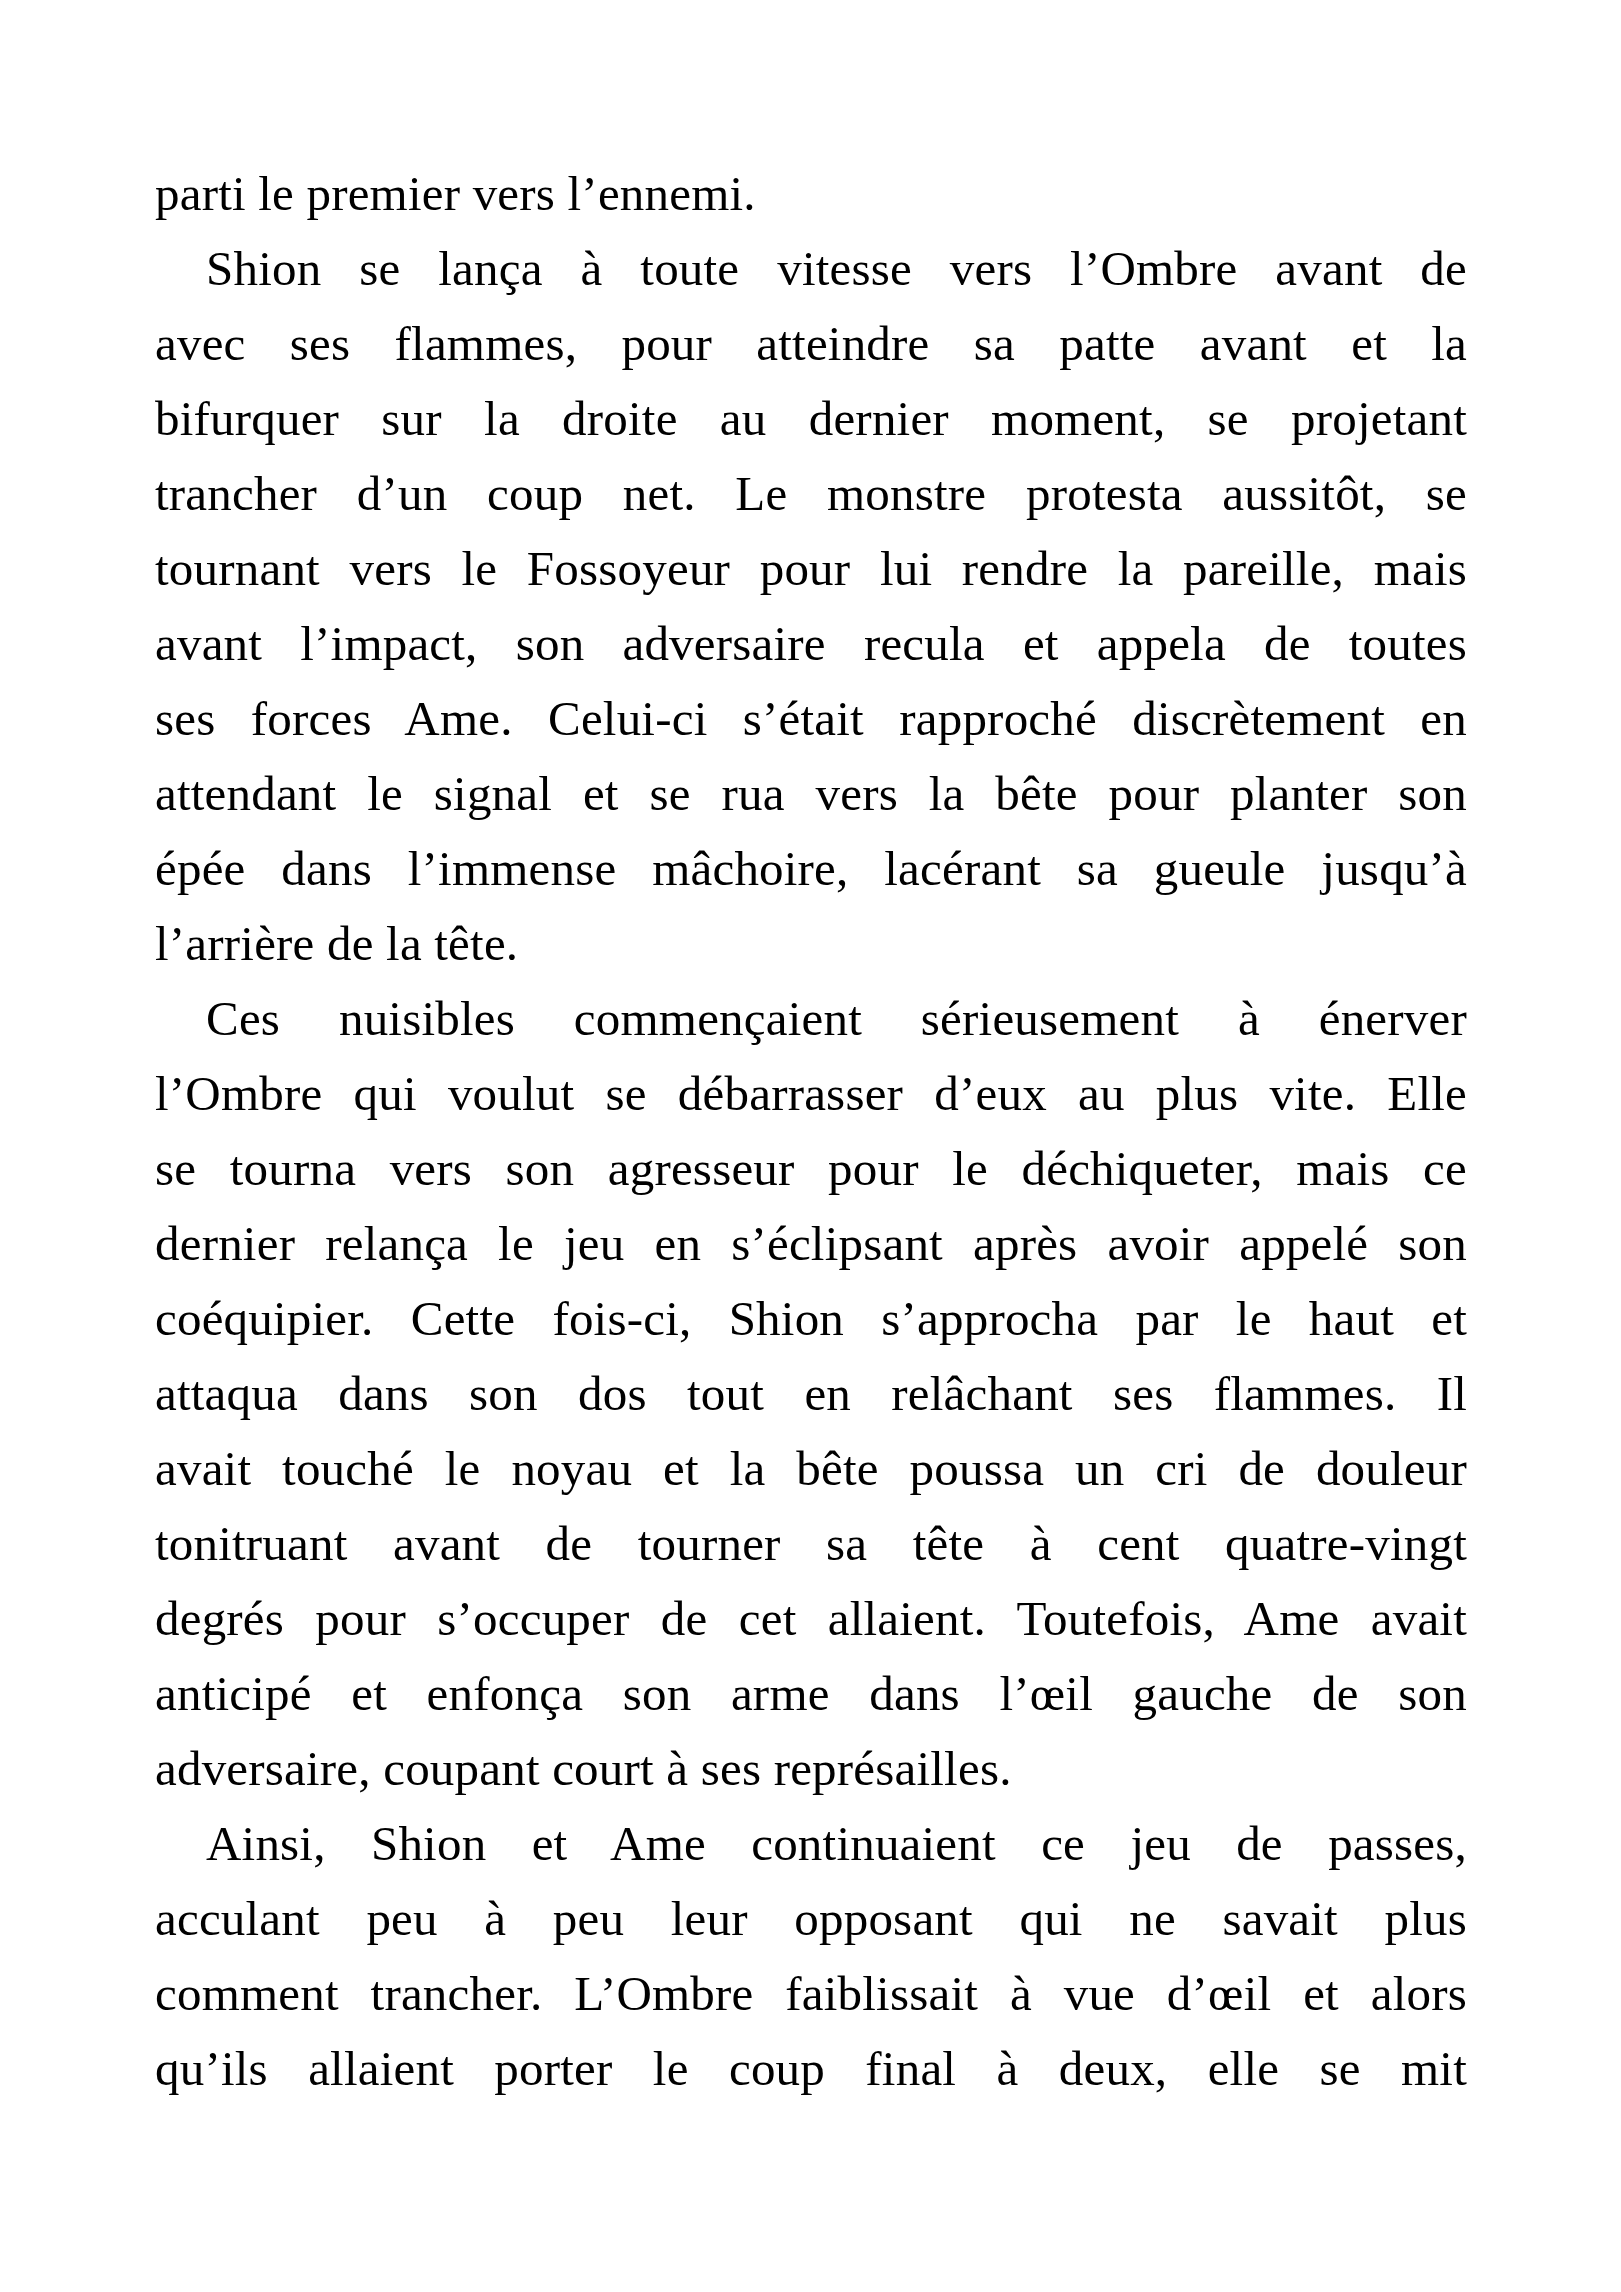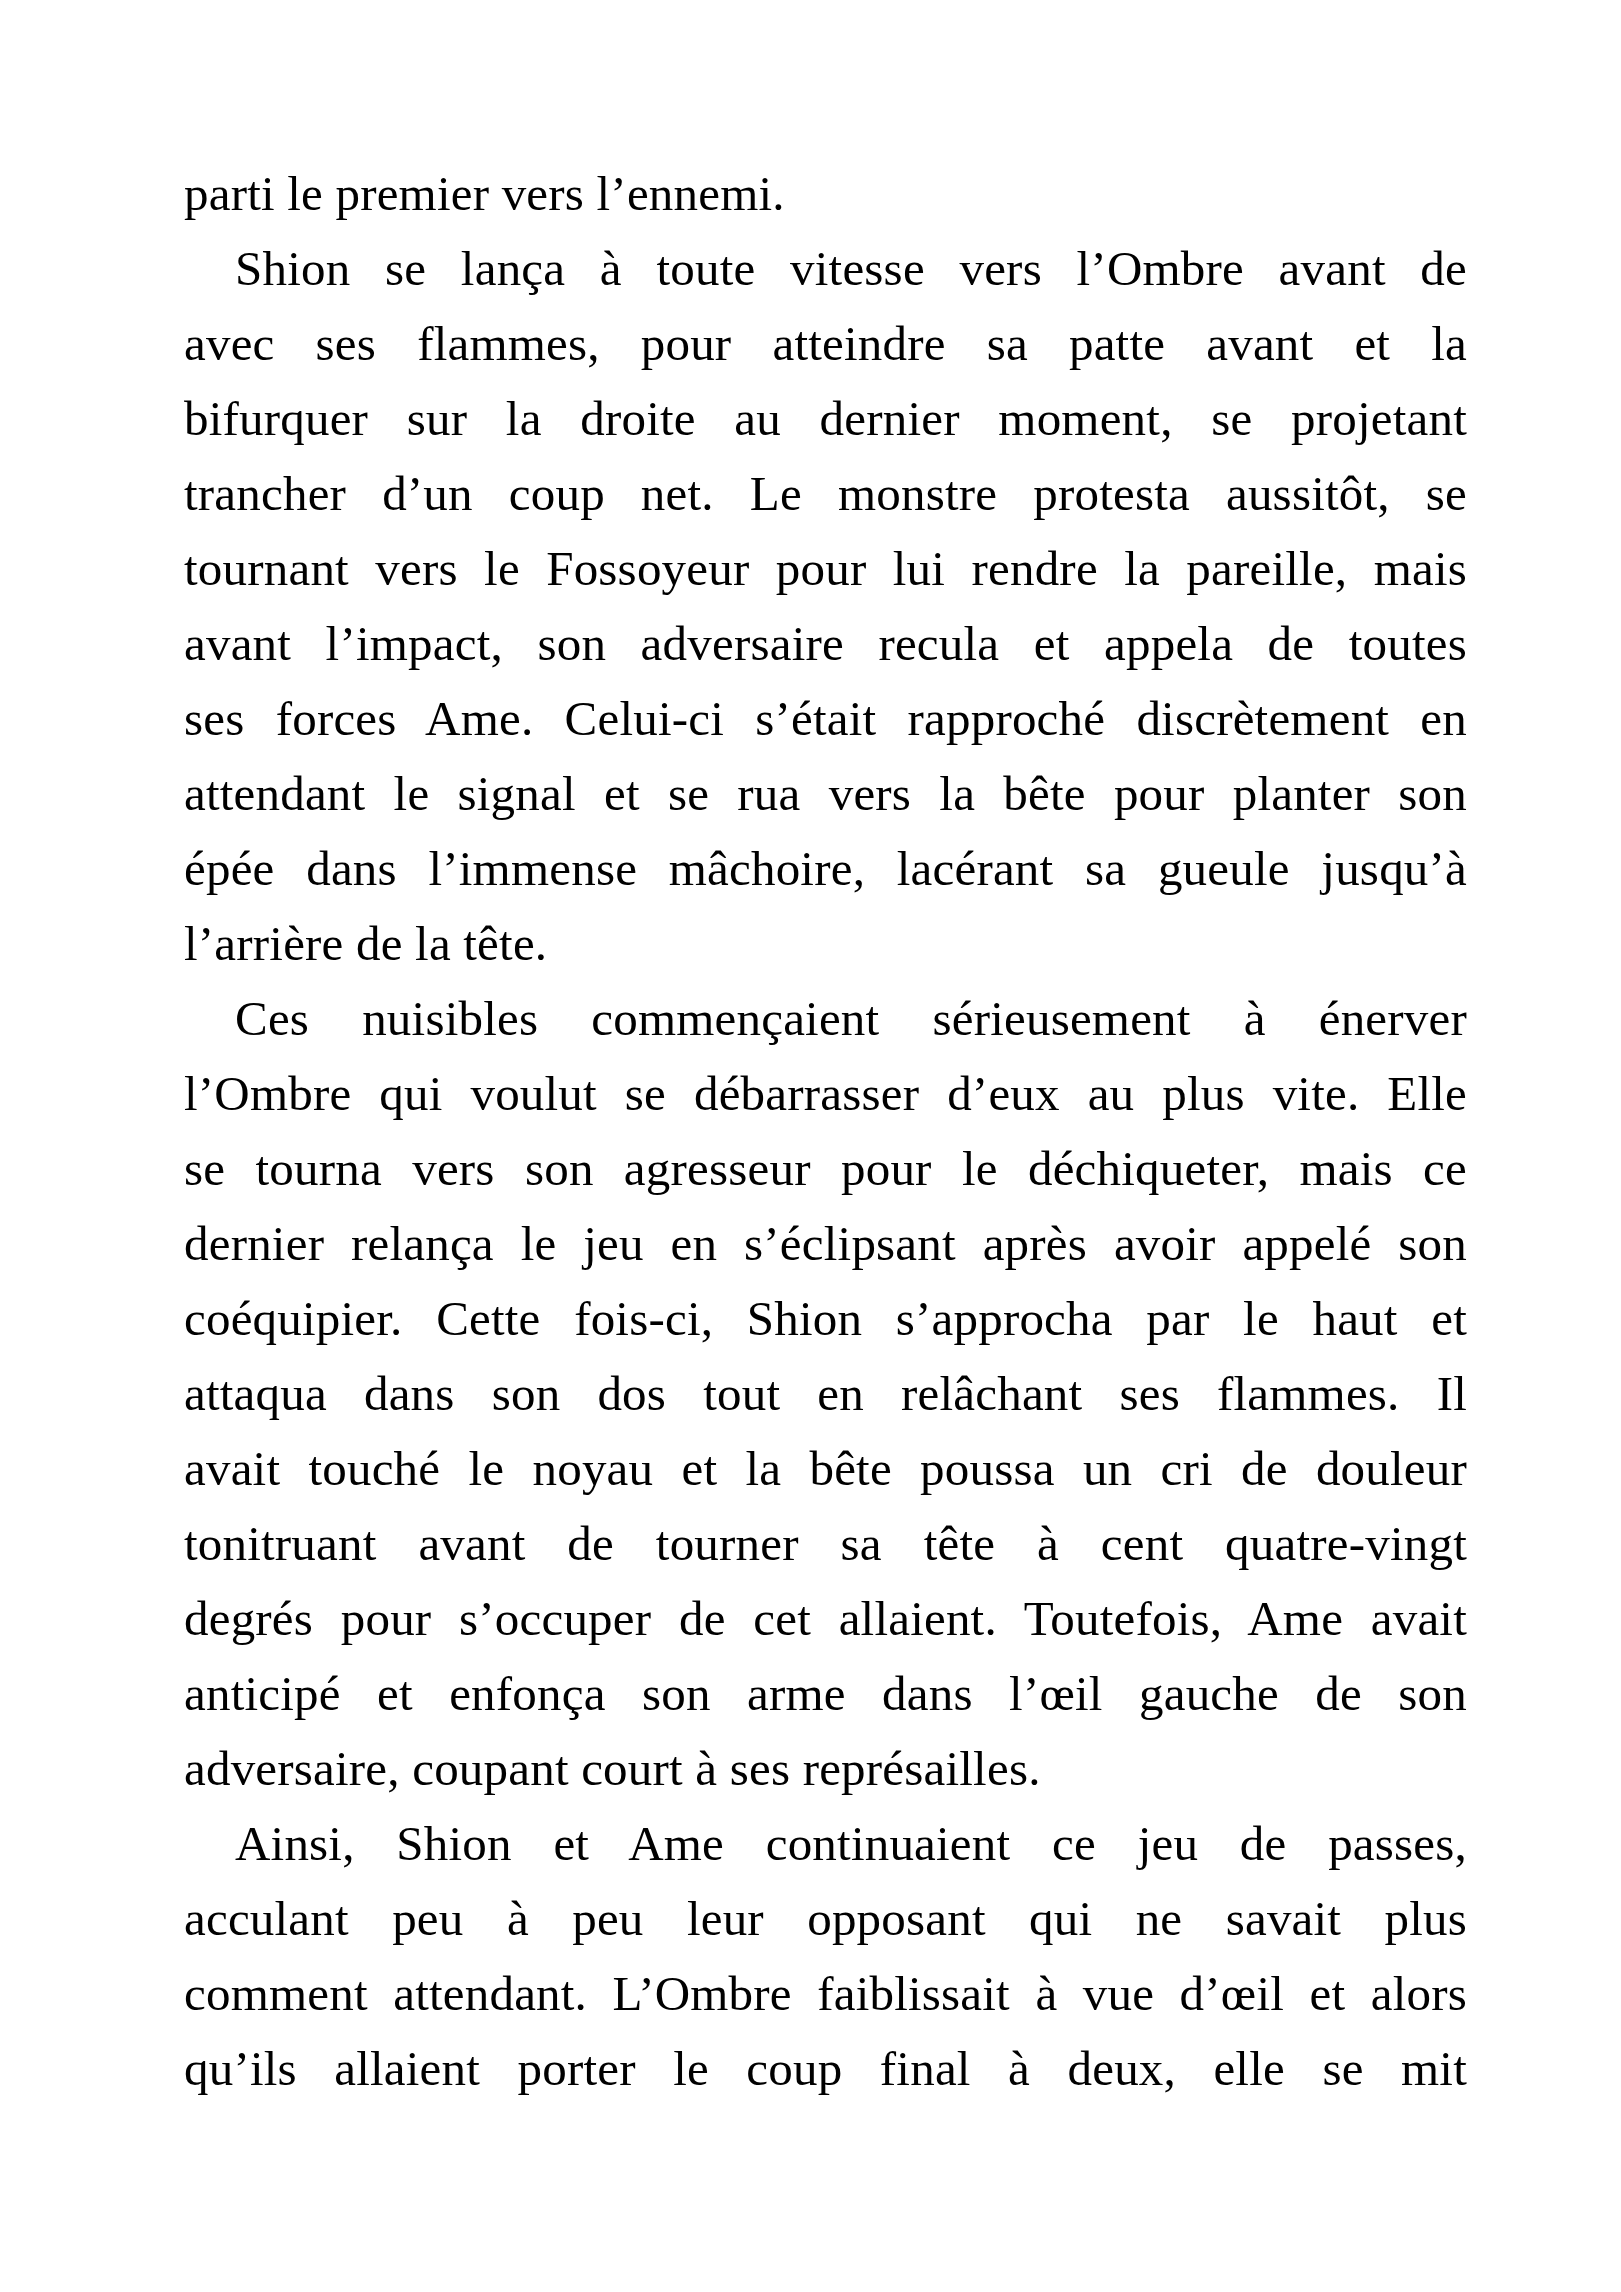--- a/index.html
+++ b/index.html
@@ -26,21 +26,20 @@
     line-height: 75px;
     letter-spacing: 0.2px;
   }
   .paragraph {
     margin: 0;
     padding: 0;
   }
   .line {
     text-align: justify;
     text-align-last: justify;
-    margin-left: 29px;
   }
   .line.align-left {
     text-align-last: left;
   }
   .line.indent {
     text-indent: 51px;
   }
 </style>
 </head>
 <body style="background: rgb(255, 255, 255);">
@@ -71,18 +70,18 @@
         <div class="line">attaqua dans son dos tout en relâchant ses flammes. Il</div>
         <div class="line">avait touché le noyau et la bête poussa un cri de douleur</div>
         <div class="line">tonitruant avant de tourner sa tête à cent quatre-vingt</div>
         <div class="line">degrés pour s’occuper de cet allaient. Toutefois, Ame avait</div>
         <div class="line">anticipé et enfonça son arme dans l’œil gauche de son</div>
         <div class="line align-left">adversaire, coupant court à ses représailles.</div>
       </div>
       <div class="paragraph">
         <div class="line indent">Ainsi, Shion et Ame continuaient ce jeu de passes,</div>
         <div class="line">acculant peu à peu leur opposant qui ne savait plus</div>
-        <div class="line">comment attendant. L’Ombre faiblissait à vue d’œil et alors</div>
+        <div class="line">comment trancher. L’Ombre faiblissait à vue d’œil et alors</div>
         <div class="line">qu’ils allaient porter le coup final à deux, elle se mit</div>
       </div>
     </div>
 </div>
 
 
 </body></html>

